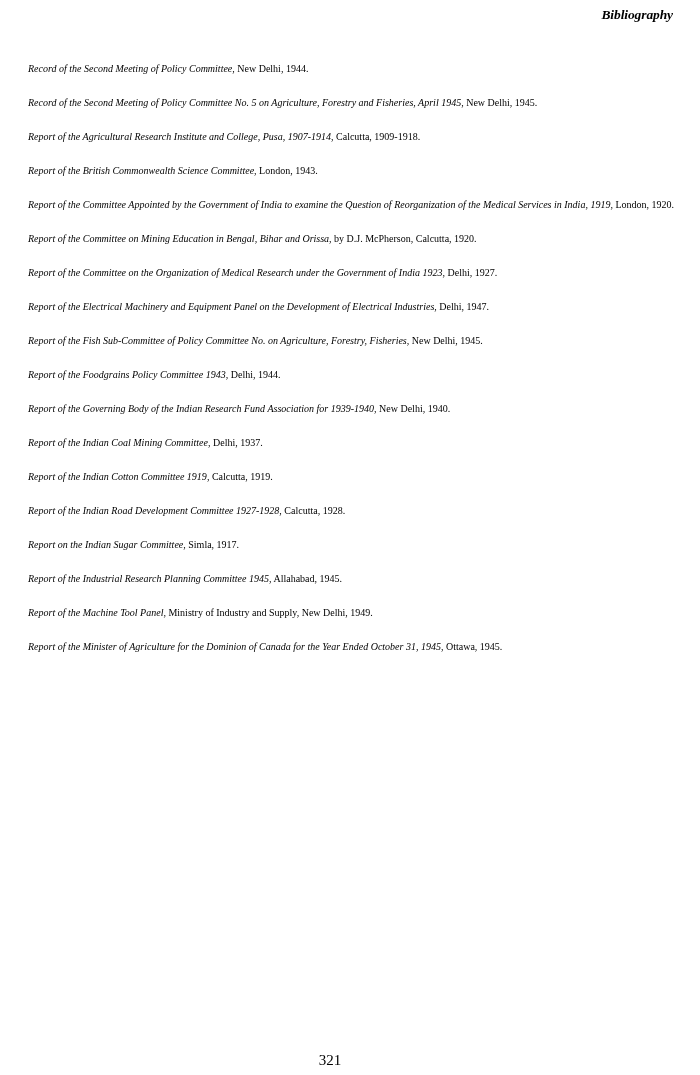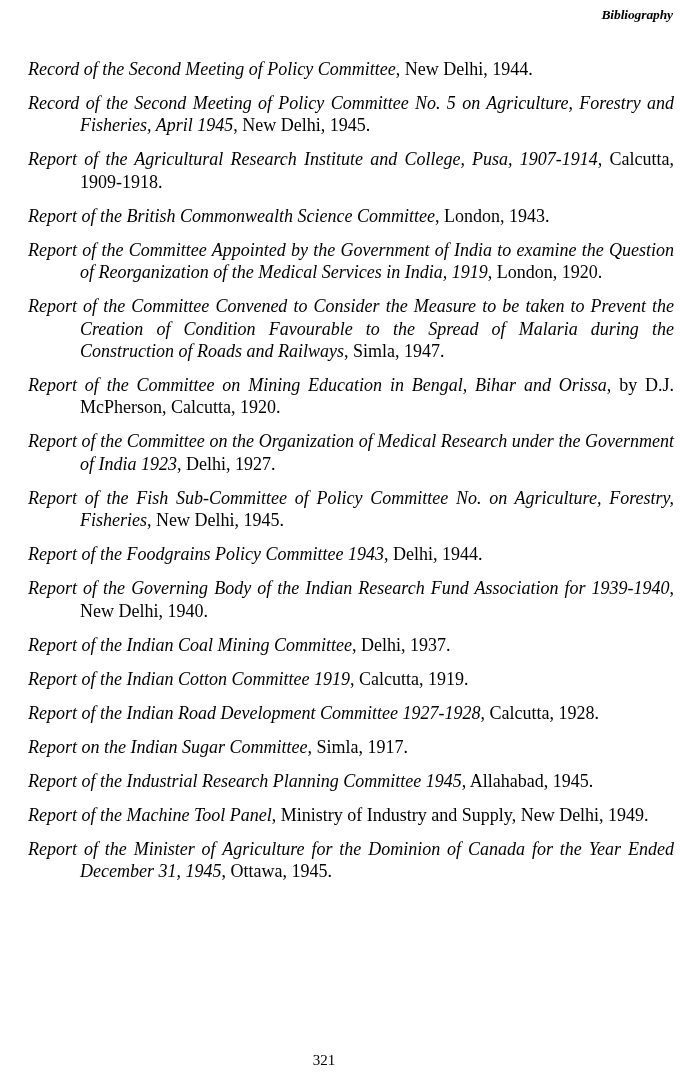--- a/index.html
+++ b/index.html
@@ -42,21 +42,21 @@
   .text-column {
     position: absolute;
     left: 28px;
     top: 58px;
     width: 646px;
   }
 
   .entry {
     text-align: justify;
     text-justify: inter-word;
-    font-size: 18px;
+    font-size: 10px;
     line-height: 22.4px;
     margin: 0 0 11.6px 0;
     padding-left: 52px;
     text-indent: -52px;
     font-style: italic;
     hyphens: none;
   }
   .entry:last-child {
     margin-bottom: 0;
   }
@@ -68,21 +68,21 @@
 
   sup.ord {
     font-size: 0.66em;
     vertical-align: 0.42em;
     font-style: italic;
   }
 
   
   .folio {
     position: absolute;
-    left: 2px;
+    left: 8px;
     top: 1051px;
     width: 644px;
     text-align: center;
     font-size: 15px;
     font-style: normal;
     line-height: 18px;
   }
 </style>
 </head>
 <body>
@@ -90,30 +90,30 @@
 <div class="page">
 
   <div class="running-head">Bibliography</div>
 
   <div class="text-column">
       <p class="entry"><span>Record of the Second Meeting of Policy Committee</span><span class="roman">, New Delhi, 1944.</span></p>
       <p class="entry"><span>Record of the Second Meeting of Policy Committee No. 5 on Agriculture, Forestry and Fisheries, April 1945</span><span class="roman">, New Delhi, 1945.</span></p>
       <p class="entry"><span>Report of the Agricultural Research Institute and College, Pusa, 1907-1914</span><span class="roman">, Calcutta, 1909-1918.</span></p>
       <p class="entry"><span>Report of the British Commonwealth Science Committee</span><span class="roman">, London, 1943.</span></p>
       <p class="entry"><span>Report of the Committee Appointed by the Government of India to examine the Question of Reorganization of the Medical Services in India, 1919</span><span class="roman">, London, 1920.</span></p>
-      <p class="entry"><span>Report of the Committee Convened to Consider the Measure to be taken to Prevent the Creation of Condition Favourable to the Spread of Malaria during the Construction of Roads and Railways</span><span class="roman">, Simla, 1947.</span></p>
       <p class="entry"><span>Report of the Committee on Mining Education in Bengal, Bihar and Orissa</span><span class="roman">, by D.J. McPherson, Calcutta, 1920.</span></p>
       <p class="entry"><span>Report of the Committee on the Organization of Medical Research under the Government of India 1923</span><span class="roman">, Delhi, 1927.</span></p>
+      <p class="entry"><span>Report of the Electrical Machinery and Equipment Panel on the Development of Electrical Industries</span><span class="roman">, Delhi, 1947.</span></p>
       <p class="entry"><span>Report of the Fish Sub-Committee of Policy Committee No. on Agriculture, Forestry, Fisheries</span><span class="roman">, New Delhi, 1945.</span></p>
       <p class="entry"><span>Report of the Foodgrains Policy Committee 1943</span><span class="roman">, Delhi, 1944.</span></p>
       <p class="entry"><span>Report of the Governing Body of the Indian Research Fund Association for 1939-1940</span><span class="roman">, New Delhi, 1940.</span></p>
       <p class="entry"><span>Report of the Indian Coal Mining Committee</span><span class="roman">, Delhi, 1937.</span></p>
       <p class="entry"><span>Report of the Indian Cotton Committee 1919</span><span class="roman">, Calcutta, 1919.</span></p>
       <p class="entry"><span>Report of the Indian Road Development Committee 1927-1928</span><span class="roman">, Calcutta, 1928.</span></p>
       <p class="entry"><span>Report on the Indian Sugar Committee</span><span class="roman">, Simla, 1917.</span></p>
       <p class="entry"><span>Report of the Industrial Research Planning Committee 1945</span><span class="roman">, Allahabad, 1945.</span></p>
       <p class="entry"><span>Report of the Machine Tool Panel</span><span class="roman">, Ministry of Industry and Supply, New Delhi, 1949.</span></p>
-      <p class="entry"><span>Report of the Minister of Agriculture for the Dominion of Canada for the Year Ended December 31, 1945</span><span class="roman">, Ottawa, 1945.</span></p>
+      <p class="entry"><span>Report of the Minister of Agriculture for the Dominion of Canada for the Year Ended October 31, 1945</span><span class="roman">, Ottawa, 1945.</span></p>
     </div>
 
   <div class="folio">321</div>
 
 </div>
 
 </body></html>

